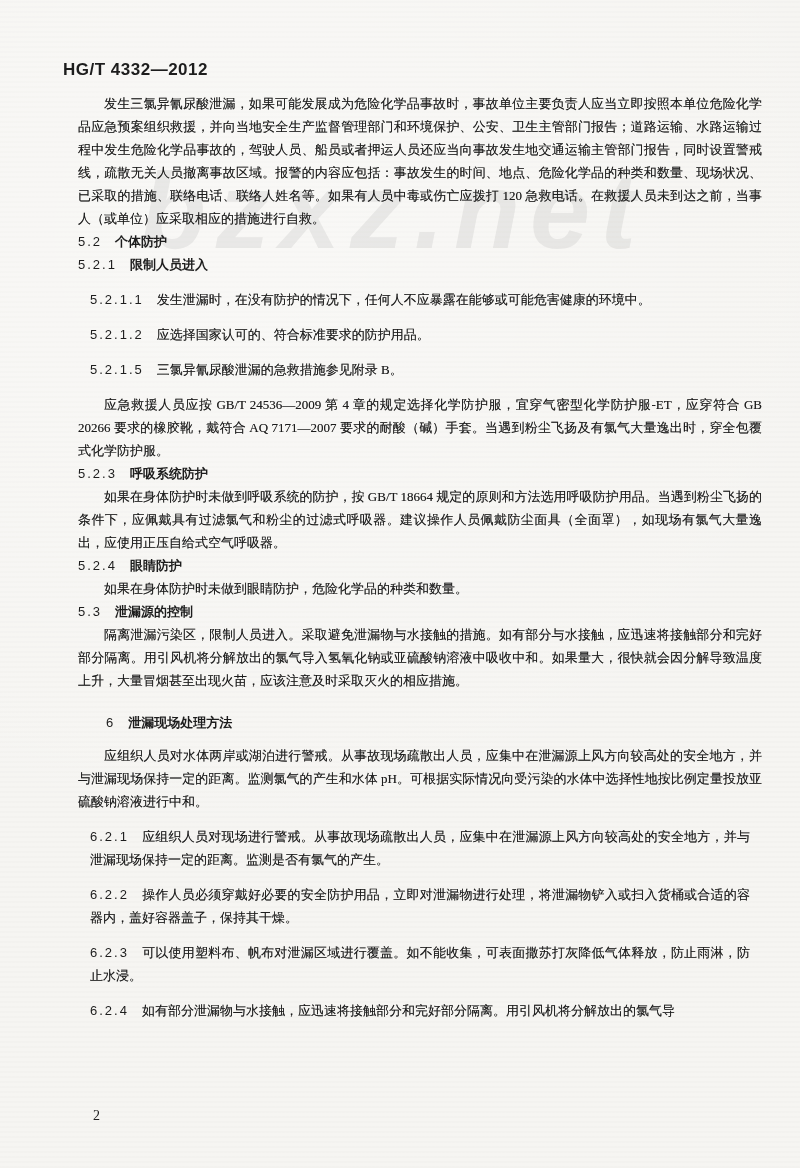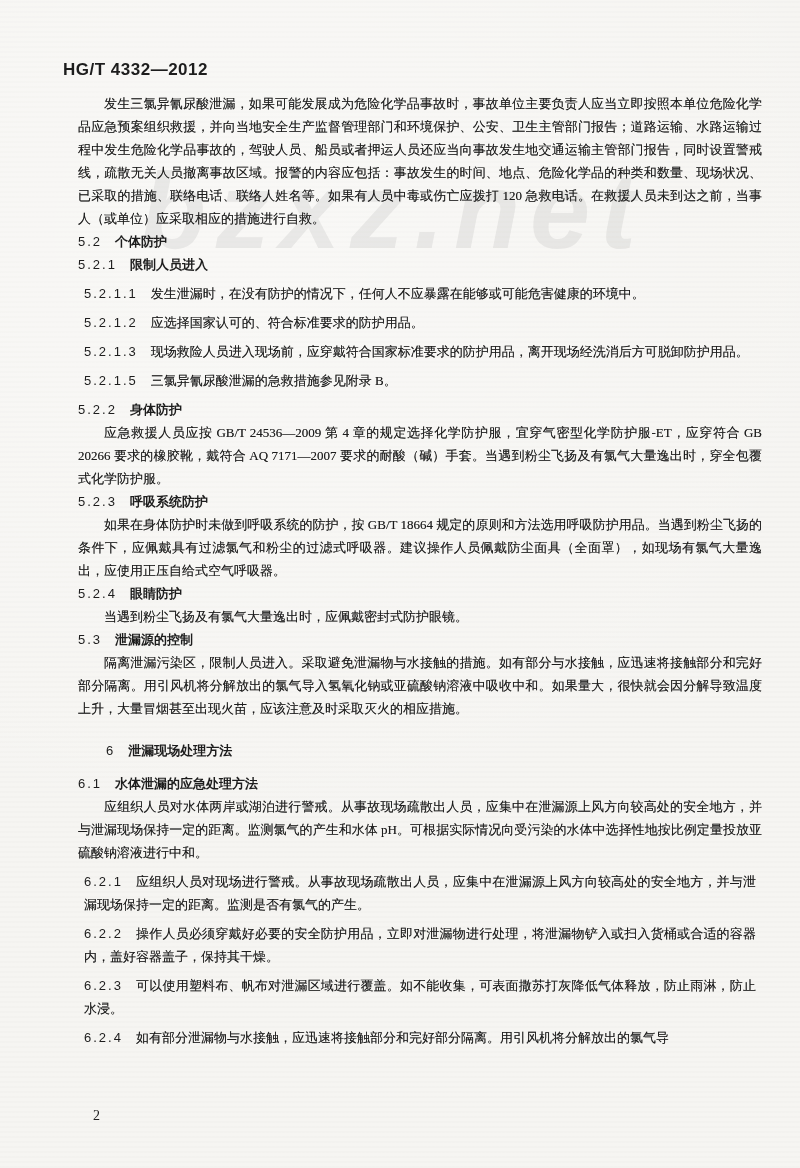--- a/index.html
+++ b/index.html
@@ -31,21 +31,21 @@
     margin-top:8px;
   }
   .content{
     position:absolute;left:78px;top:92px;width:684px;
     font-size:13px;line-height:23px;
     text-align:justify;text-justify:inter-ideograph;
     z-index:2;
     text-shadow:0 0 .5px rgba(25,25,25,.55);
   }
   .para{margin:0;text-indent:2em;}
-  .clause{margin:6px;}
+  .clause{margin:12px;}
   .num{
     font-family:"Liberation Sans","DejaVu Sans",sans-serif;
     font-weight:normal;letter-spacing:2px;margin-right:13px;
     text-shadow:none;
   }
   .heading{
     margin:0;font-weight:bold;
     font-family:"Liberation Sans","DejaVu Sans",sans-serif;
     text-shadow:none;
   }
@@ -62,32 +62,29 @@
   <div class="std-header">HG/T 4332—2012</div>
 
   <div class="watermark">bzxz.net</div>
 
   <div class="content" id="doc-content">
       <p class="para">发生三氯异氰尿酸泄漏，如果可能发展成为危险化学品事故时，事故单位主要负责人应当立即按照本单位危险化学品应急预案组织救援，并向当地安全生产监督管理部门和环境保护、公安、卫生主管部门报告；道路运输、水路运输过程中发生危险化学品事故的，驾驶人员、船员或者押运人员还应当向事故发生地交通运输主管部门报告，同时设置警戒线，疏散无关人员撤离事故区域。报警的内容应包括：事故发生的时间、地点、危险化学品的种类和数量、现场状况、已采取的措施、联络电话、联络人姓名等。如果有人员中毒或伤亡应拨打 120 急救电话。在救援人员未到达之前，当事人（或单位）应采取相应的措施进行自救。</p>
       <p class="heading"><span class="num">5.2</span><span>个体防护</span></p>
       <p class="heading"><span class="num">5.2.1</span><span>限制人员进入</span></p>
       <p class="clause"><span class="num">5.2.1.1</span><span>发生泄漏时，在没有防护的情况下，任何人不应暴露在能够或可能危害健康的环境中。</span></p>
       <p class="clause"><span class="num">5.2.1.2</span><span>应选择国家认可的、符合标准要求的防护用品。</span></p>
-      <p class="clause"><span class="num">5.2.1.3</span><span>现场救险人员进入现场前，应穿戴符合国家标准要求的防护用品，离开现场经洗消后方可脱卸防护用品。</span></p>
       <p class="clause"><span class="num">5.2.1.5</span><span>三氯异氰尿酸泄漏的急救措施参见附录 B。</span></p>
-      <p class="heading"><span class="num">5.2.2</span><span>身体防护</span></p>
       <p class="para">应急救援人员应按 GB/T 24536—2009 第 4 章的规定选择化学防护服，宜穿气密型化学防护服-ET，应穿符合 GB 20266 要求的橡胶靴，戴符合 AQ 7171—2007 要求的耐酸（碱）手套。当遇到粉尘飞扬及有氯气大量逸出时，穿全包覆式化学防护服。</p>
       <p class="heading"><span class="num">5.2.3</span><span>呼吸系统防护</span></p>
       <p class="para">如果在身体防护时未做到呼吸系统的防护，按 GB/T 18664 规定的原则和方法选用呼吸防护用品。当遇到粉尘飞扬的条件下，应佩戴具有过滤氯气和粉尘的过滤式呼吸器。建议操作人员佩戴防尘面具（全面罩），如现场有氯气大量逸出，应使用正压自给式空气呼吸器。</p>
       <p class="heading"><span class="num">5.2.4</span><span>眼睛防护</span></p>
-      <p class="para">当遇到粉尘飞扬及有氯气大量逸出时，应佩戴密封式防护眼镜。</p>
+      <p class="para">如果在身体防护时未做到眼睛防护，危险化学品的种类和数量。</p>
       <p class="heading"><span class="num">5.3</span><span>泄漏源的控制</span></p>
       <p class="para">隔离泄漏污染区，限制人员进入。采取避免泄漏物与水接触的措施。如有部分与水接触，应迅速将接触部分和完好部分隔离。用引风机将分解放出的氯气导入氢氧化钠或亚硫酸钠溶液中吸收中和。如果量大，很快就会因分解导致温度上升，大量冒烟甚至出现火苗，应该注意及时采取灭火的相应措施。</p>
       <p class="heading chapter"><span class="num">6</span><span>泄漏现场处理方法</span></p>
-      <p class="heading"><span class="num">6.1</span><span>水体泄漏的应急处理方法</span></p>
       <p class="para">应组织人员对水体两岸或湖泊进行警戒。从事故现场疏散出人员，应集中在泄漏源上风方向较高处的安全地方，并与泄漏现场保持一定的距离。监测氯气的产生和水体 pH。可根据实际情况向受污染的水体中选择性地按比例定量投放亚硫酸钠溶液进行中和。</p>
       <p class="clause"><span class="num">6.2.1</span><span>应组织人员对现场进行警戒。从事故现场疏散出人员，应集中在泄漏源上风方向较高处的安全地方，并与泄漏现场保持一定的距离。监测是否有氯气的产生。</span></p>
       <p class="clause"><span class="num">6.2.2</span><span>操作人员必须穿戴好必要的安全防护用品，立即对泄漏物进行处理，将泄漏物铲入或扫入货桶或合适的容器内，盖好容器盖子，保持其干燥。</span></p>
       <p class="clause"><span class="num">6.2.3</span><span>可以使用塑料布、帆布对泄漏区域进行覆盖。如不能收集，可表面撒苏打灰降低气体释放，防止雨淋，防止水浸。</span></p>
       <p class="clause"><span class="num">6.2.4</span><span>如有部分泄漏物与水接触，应迅速将接触部分和完好部分隔离。用引风机将分解放出的氯气导</span></p>
     </div>
 
   <div class="page-number">2</div>
 </div>
 

